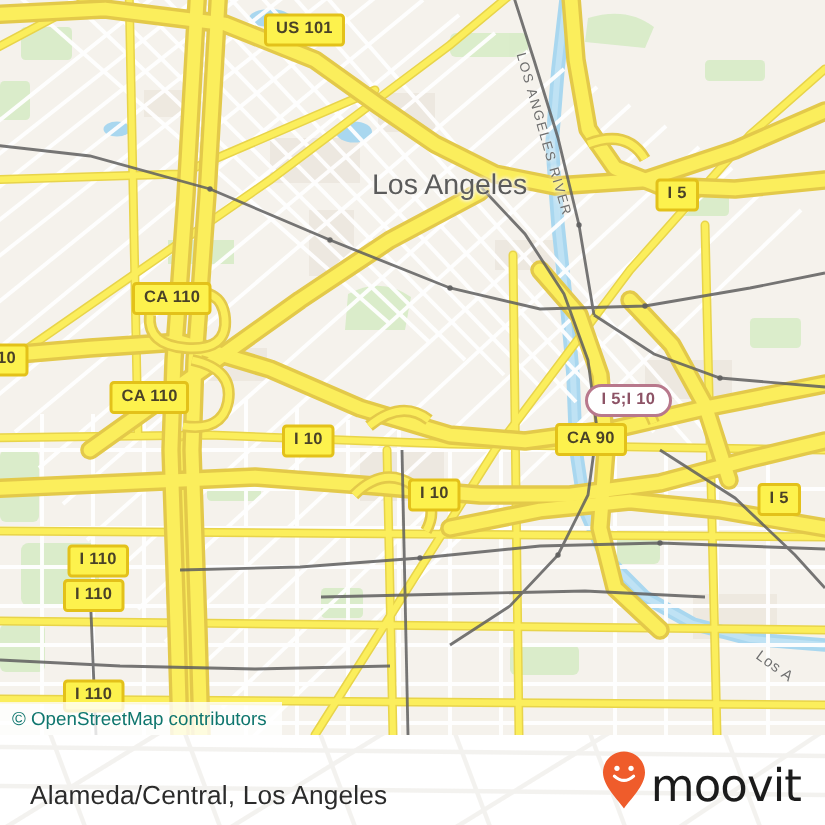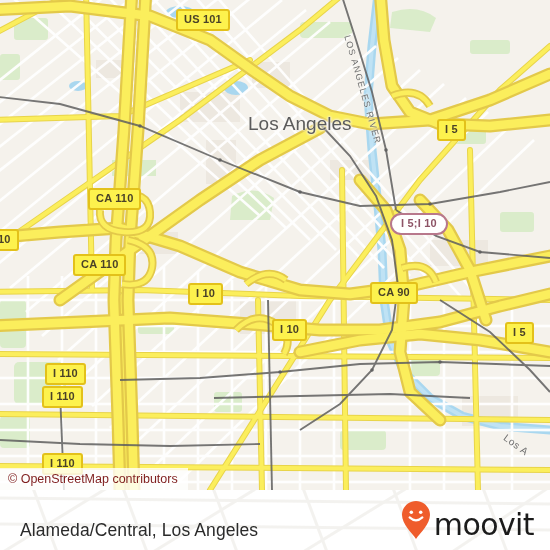--- a/index.html
+++ b/index.html
@@ -35,20 +35,21 @@
     white-space: nowrap;
     letter-spacing: .2px;
     font-family: "Liberation Sans", sans-serif;
   }
   .shield.pill {
     background: #ffffff;
     border: 2px solid #b8788c;
     border-radius: 11px;
     color: #8d5366;
     padding: 3px 9px 4px 9px;
+    margin-top: 43px;
   }
 
   
   .place-label {
     position: absolute;
     color: #5b5b5b;
     font-size: 19px;
     font-weight: 400;
     white-space: nowrap;
     text-shadow: 0 0 3px #f7f5f0, 0 0 3px #f7f5f0, 0 0 2px #f7f5f0;
@@ -96,21 +97,21 @@
   #pin-icon svg { display: block; }
 
   
   #attribution {
     position: absolute;
     left: 0; top: 468px;
     height: 22px;
     padding: 0 10px 0 8px;
     display: flex; align-items: center;
     background: rgba(255,255,255,.80);
-    color: #7f1d1d;
+    color: #0f766e;
     font-size: 12.5px;
     white-space: nowrap;
   }
 
   
   #bottombar {
     position: absolute;
     left: 0; top: 490px;
     width: 550px; height: 60px;
     background: #ffffff;

